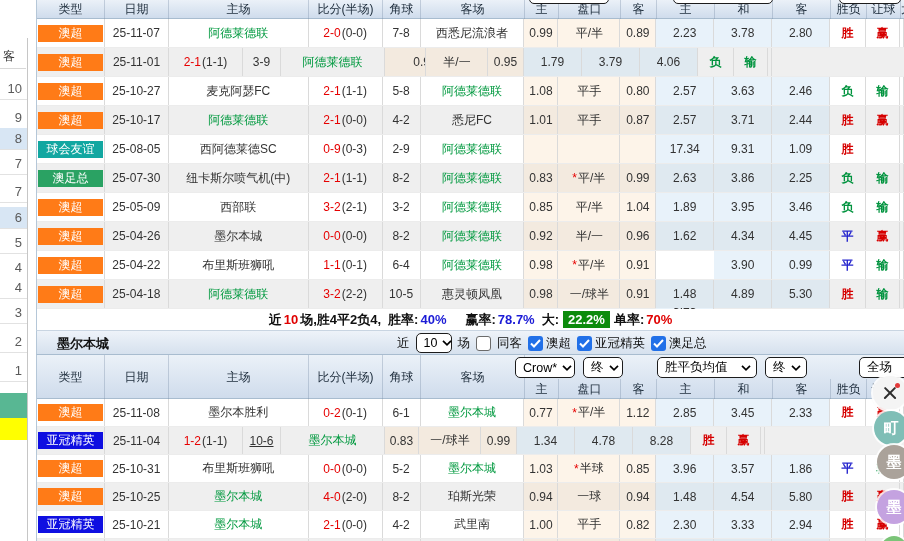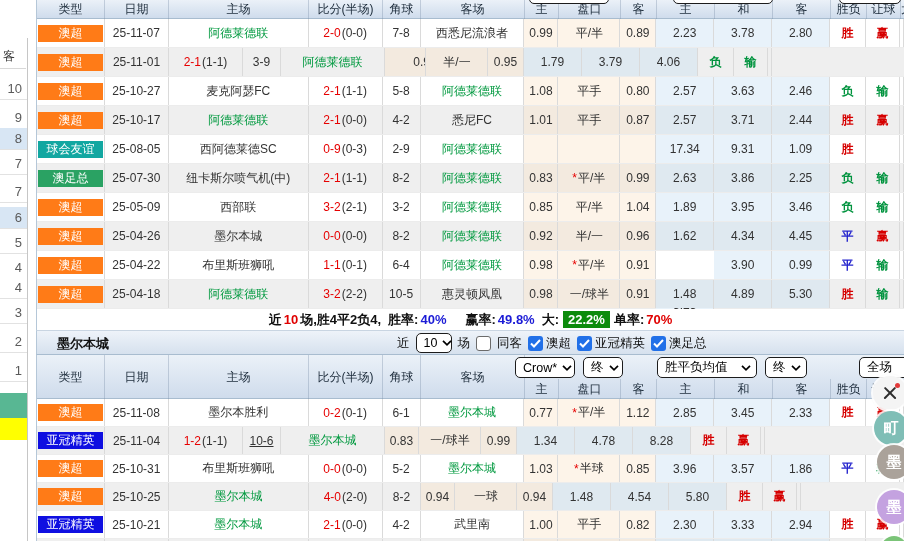--- a/index.html
+++ b/index.html
@@ -372,21 +372,21 @@
       </div>
   </div>
 
   <div id="summary">
     <span>近</span>
       <span class="redtxt">10</span>
       <span>场,胜4平2负4,</span>
     <span style="margin-left:6px">胜率:</span>
       <span class="blue">40%</span>
     <span style="margin-left:18px">赢率:</span>
-      <span class="blue">49.8%</span>
+      <span class="blue">78.7%</span>
     <span style="margin-left:6px">大:</span>
       <span class="greenbox" id="bigbox" style="background: rgb(12, 139, 12);">22.2%</span>
     <span>单率:</span>
       <span class="redtxt">70%</span>
   </div>
 
   <div id="sectionbar">
     <div id="sec-title">墨尔本城</div>
     <div id="controls">
         <span>近</span>
@@ -544,20 +544,21 @@
           <div class="cell" style="width: 68px;">
             <div class="badge" style="background: rgb(255, 123, 23);">澳超</div>
           </div>
           <div class="cell" style="width: 64px;">25-10-25</div>
           <div class="cell tg" style="width: 140px;">墨尔本城</div>
           <div class="cell" style="width: 74px;">
             <span class="score-m">4-0</span>
             <span class="half">(2-0)</span>
           </div>
           <div class="cell" style="width: 38px;">8-2</div>
+          <div class="cell" style="width: 104px;">珀斯光荣</div>
           <div class="cell c-crown" style="width: 34px;">0.94</div>
           <div class="cell c-crown" style="width: 62px;">
             <span class="star"></span>
             <span>一球</span>
           </div>
           <div class="cell c-crown" style="width: 36px;">0.94</div>
           <div class="cell c-euro" style="width: 58px;">1.48</div>
           <div class="cell c-euro" style="width: 58px;">4.54</div>
           <div class="cell c-euro" style="width: 58px;">5.80</div>
           <div class="cell res" style="width: 36px; color: rgb(214, 0, 0);">胜</div>

